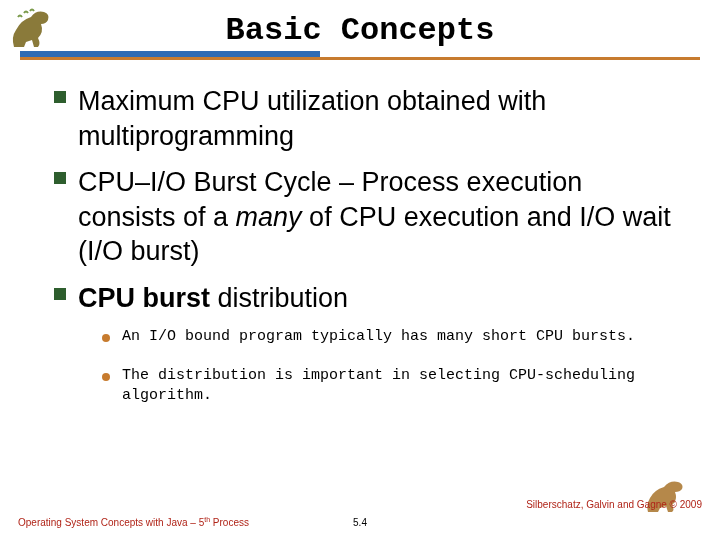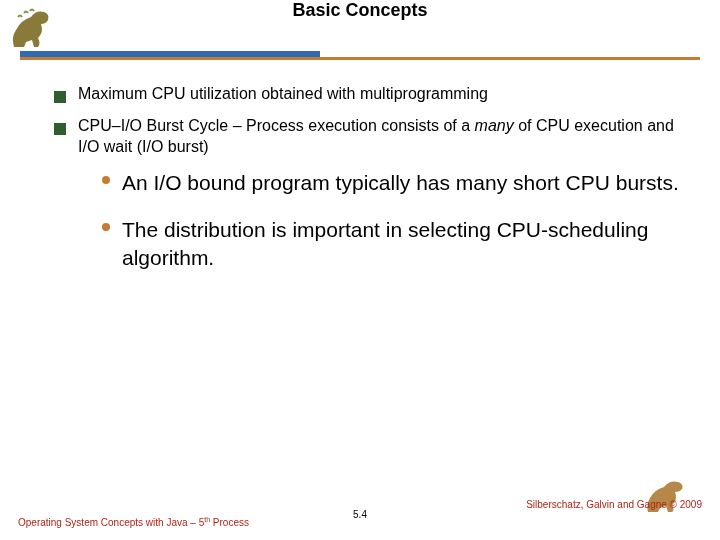--- a/index.html
+++ b/index.html
@@ -17,23 +17,25 @@
   }
   .dino-left {
     position: absolute;
     left: 6px;
     top: 2px;
     width: 60px;
     height: 50px;
   }
   .title {
     text-align: center;
-    font-size: 18px;
+    font-size: 32px;
     font-weight: bold;
     color: #000;
+    padding-top: 12px;
+    font-family: Liberation Mono, monospace;
   }
   .underline {
     position: absolute;
     left: 20px;
     right: 20px;
     bottom: 4px;
     height: 3px;
     background: #c77b2e;
   }
   .underline::after {
@@ -43,42 +45,43 @@
     top: -6px;
     width: 300px;
     height: 6px;
     background: #2e6bb3;
   }
   .content {
     padding: 20px 38px 0 54px;
   }
   .l1 {
     position: relative;
-    font-size: 16px;
+    font-size: 27px;
     line-height: 1.28;
     margin-bottom: 12px;
     padding-left: 24px;
     color: #000;
   }
   .l1::before {
     content: "";
     position: absolute;
     left: 0;
     top: 7px;
     width: 12px;
     height: 12px;
     background: #2e5e2e;
   }
   .l2 {
     position: relative;
-    font-size: 21px;
+    font-size: 15px;
     line-height: 1.35;
     margin: 0 0 18px 48px;
     padding-left: 20px;
     color: #000;
+    font-family: Liberation Mono, monospace;
   }
   .l2::before {
     content: "";
     position: absolute;
     left: 0;
     top: 7px;
     width: 8px;
     height: 8px;
     background: #c77b2e;
     border-radius: 50%;
@@ -87,21 +90,21 @@
   .bold { font-weight: bold; }
   .footer {
     position: absolute;
     bottom: 10px;
     left: 0;
     right: 0;
     padding: 0 18px;
     font-size: 10px;
   }
   .foot-left { color: #b02418; position: absolute; left: 18px; bottom: 2px; }
-  .foot-center { color: #000; position: absolute; left: 50%; transform: translateX(-50%); bottom: 10px; }
+  .foot-center { color: #000; position: absolute; left: 50%; transform: translateX(-50%); bottom: 2px; }
   .foot-right { color: #b02418; position: absolute; right: 18px; bottom: 20px; }
   .dino-right {
     position: absolute;
     right: 24px;
     bottom: 24px;
     width: 54px;
     height: 44px;
   }
   .sup { font-size: 0.7em; vertical-align: super; }
 </style>
@@ -115,20 +118,21 @@
   </svg>
   <div class="title">Basic Concepts</div>
   <div class="underline"></div>
 </div>
 
 <div class="content">
   <div class="l1"><span>Maximum CPU utilization obtained with multiprogramming</span></div>
 
   <div class="l1"><span>CPU–I/O Burst Cycle – Process execution consists of a </span><span class="italic">many</span><span> of CPU execution and I/O wait (I/O burst)</span></div>
 
+  <div class="l1"><span class="bold">CPU burst</span><span> distribution</span></div>
 
   <div class="l2"><span>An I/O bound program typically has many short CPU bursts.</span></div>
   <div class="l2"><span>The distribution is important in selecting CPU-scheduling algorithm.</span></div>
 </div>
 
 <svg class="dino-right" viewBox="0 0 54 44">
   <path d="M6 40 Q4 32 8 26 Q12 18 22 15 Q28 8 36 10 Q42 12 40 17 Q38 20 33 20 Q36 28 30 33 Q33 38 30 40 L26 40 L24 34 L18 36 L16 40 Z" fill="#b5884a"></path>
 </svg>
 
 <div class="footer">

